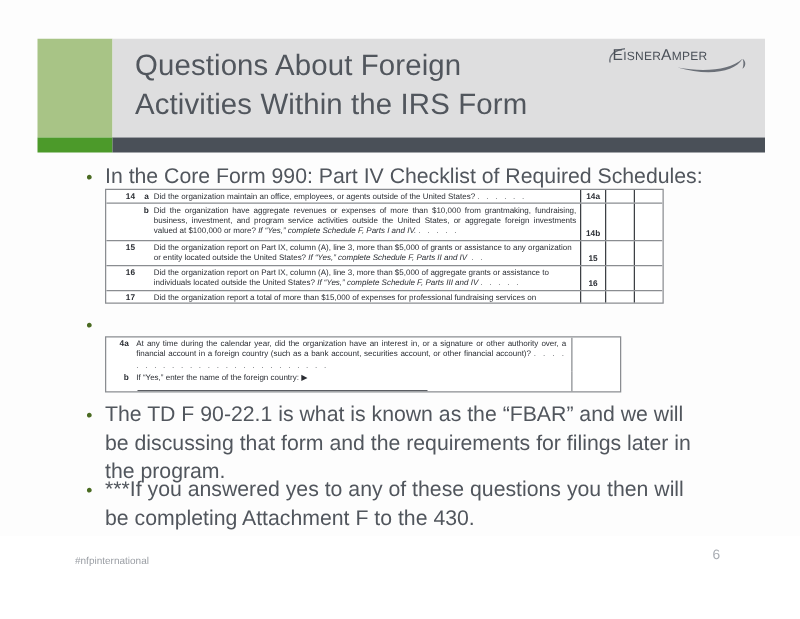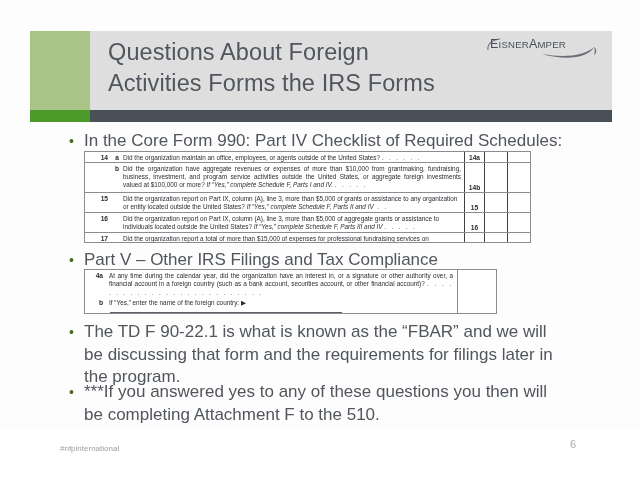--- a/index.html
+++ b/index.html
@@ -249,21 +249,21 @@
 </head>
 <body>
 
 <div id="slide">
 
   <div id="header-green-block"></div>
   <div id="header-title-panel"></div>
 
   <div id="title-text">
     <span class="tline">Questions About Foreign</span>
-    <span class="tline">Activities Forms the IRS Forms</span>
+    <span class="tline">Activities Within the IRS Form</span>
   </div>
 
   <div id="logo">
     <svg id="logo-swoosh" viewBox="0 0 120 30">
       <path d="M16 5 C 8 6, 3 10, 4 16" fill="none" stroke="#6b7078" stroke-width="1.1"></path>
       <path d="M58 20 C 80 24, 100 22, 110 13 C 104 24, 82 27, 58 20 Z" fill="#6b7078"></path>
       <path d="M110 13 C 113 15, 113 19, 110 21 C 111 18, 111 15, 110 13 Z" fill="#6b7078"></path>
     </svg>
     <div id="logo-wordmark"><span>E</span><span class="small-caps">ISNER</span><span>A</span><span class="small-caps">MPER</span></div>
   </div>
@@ -320,21 +320,20 @@
       <div class="fbody">Did the organization report a total of more than $15,000 of expenses for professional fundraising services on</div>
       <div class="fcode"></div>
       <div class="fyes"></div>
       <div class="fno"></div>
     </div>
 
   </div>
 
   <div class="bullet-row" id="bullet-2">
     <div class="bullet-dot">•</div>
-    <div class="bullet-text">Part V – Other IRS Filings and Tax Compliance</div>
   </div>
 
   <div class="form-box" id="form-part5">
     <div class="p5row p5a">
       <div class="p5num">4a</div>
       <div class="p5body justify"><span>At any time during the calendar year, did the organization have an interest in, or a signature or other authority over, a financial account in a foreign country (such as a bank account, securities account, or other financial account)?</span> <span class="leader">.    .    .    .    .    .    .    .    .    .    .    .    .    .    .    .    .    .    .    .    .    .    .    .    .    .</span></div>
       <div class="p5right"></div>
     </div>
     <div class="p5row p5b">
       <div class="p5num">b</div>
@@ -347,19 +346,19 @@
     </div>
   </div>
 
   <div class="bullet-row" id="bullet-3">
     <div class="bullet-dot">•</div>
     <div class="bullet-text">The TD F 90-22.1 is what is known as the “FBAR” and we will be discussing that form and the requirements for filings later in the program.</div>
   </div>
 
   <div class="bullet-row" id="bullet-4">
     <div class="bullet-dot">•</div>
-    <div class="bullet-text">***If you answered yes to any of these questions you then will be completing Attachment F to the 510.</div>
+    <div class="bullet-text">***If you answered yes to any of these questions you then will be completing Attachment F to the 430.</div>
   </div>
 
   <div id="footer-hashtag">#nfpinternational</div>
   <div id="footer-page">6</div>
 
 </div>
 
 </body></html>

